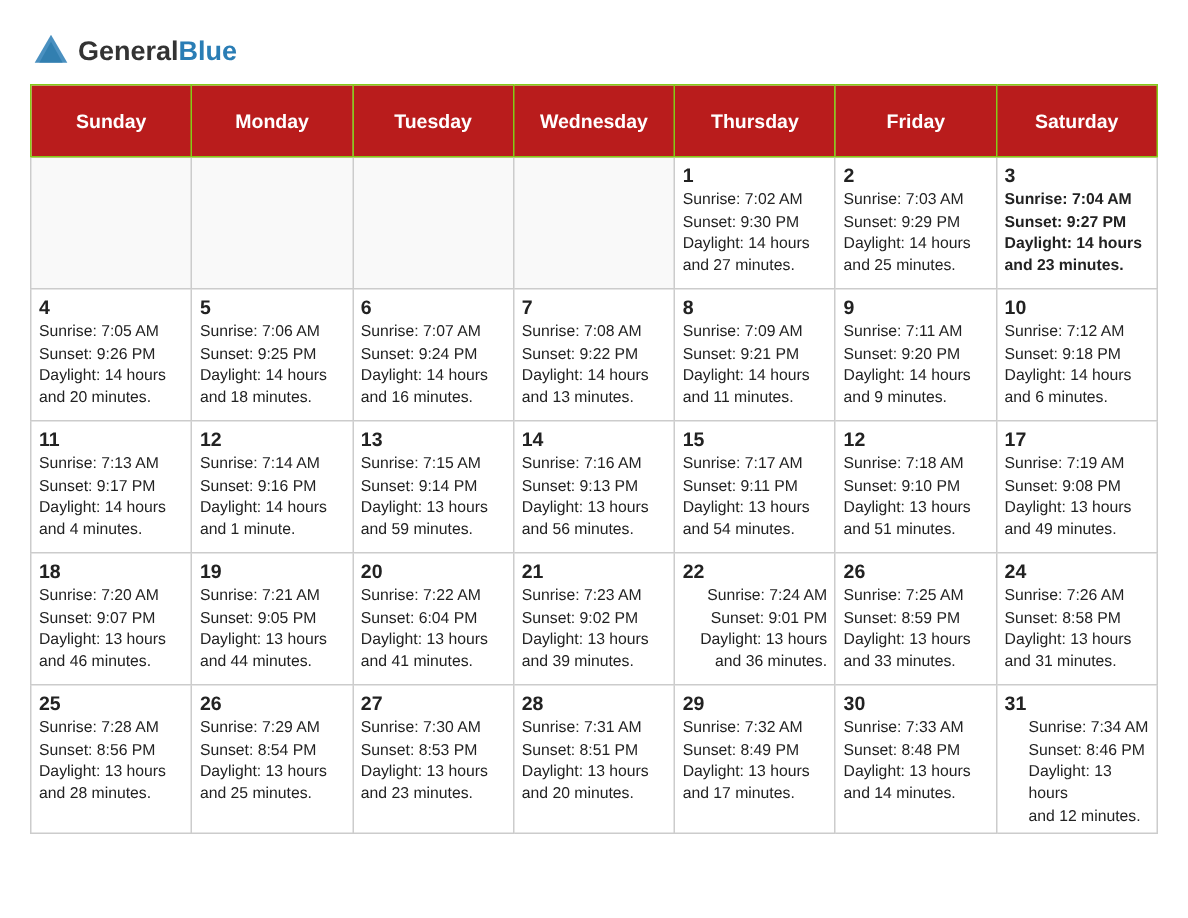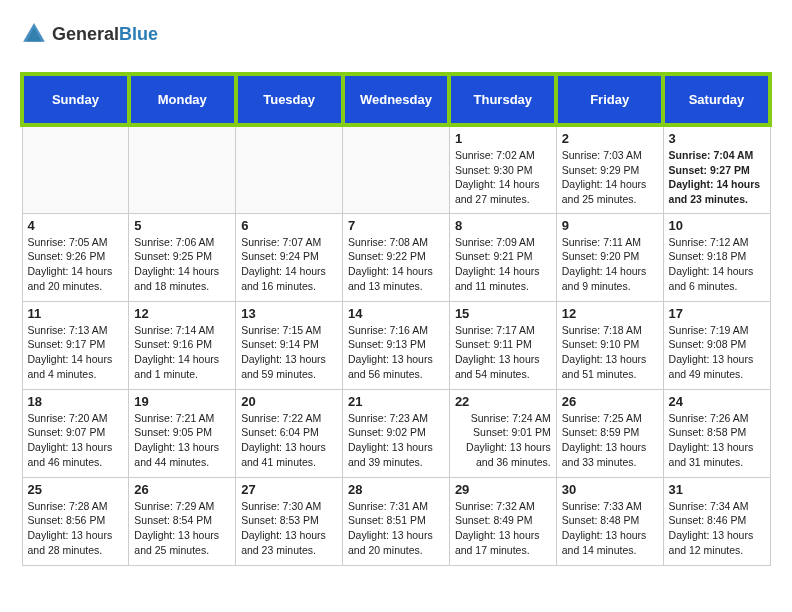--- a/index.html
+++ b/index.html
@@ -7,21 +7,21 @@
       font-family: Arial, sans-serif;
       background: #fff;
       width: 792px;
       min-height: 612px;
       padding: 20px;
     }
     .header {
       display: flex;
       align-items: flex-end;
       justify-content: space-between;
-      margin-bottom: 24px;
+      margin-bottom: 8px;
     }
     .logo {
       display: flex;
       align-items: center;
       gap: 4px;
     }
     .logo-text-general {
       font-size: 18px;
       font-weight: bold;
       color: #333;
@@ -47,27 +47,27 @@
     .location {
       font-size: 16px;
       color: #444;
     }
     table {
       width: 100%;
       border-collapse: collapse;
       table-layout: fixed;
     }
     .day-header {
-      background-color: #1d4ed8;
+      background-color: #b91c1c;
       color: #fff;
       text-align: center;
       padding: 16px 2px;
       font-size: 13px;
       font-weight: bold;
-      border: 4px solid #84cc16;
+      border: 1px solid #84cc16;
     }
     td {
       border: 1px solid #ccc;
       vertical-align: top;
       padding: 4px 5px;
       font-size: 11px;
       color: #222;
       height: 88px;
       background: #fff;
     }
@@ -334,20 +334,20 @@
         </td>
         <td>
           <span class="date-num">30</span>
           <div class="cell-info" style="white-space: pre-line;">Sunrise: 7:33 AM
 Sunset: 8:48 PM
 Daylight: 13 hours
 and 14 minutes.</div>
         </td>
         <td>
           <span class="date-num">31</span>
-          <div class="cell-info" style="white-space: pre-line;">Sunrise: 7:34 AM
+          <div class="cell-info" style="white-space: pre-line; margin-left: 16px;">Sunrise: 7:34 AM
 Sunset: 8:46 PM
 Daylight: 13 hours
 and 12 minutes.</div>
         </td>
       </tr>
     </tbody>
 </table>
 
 </body></html>

